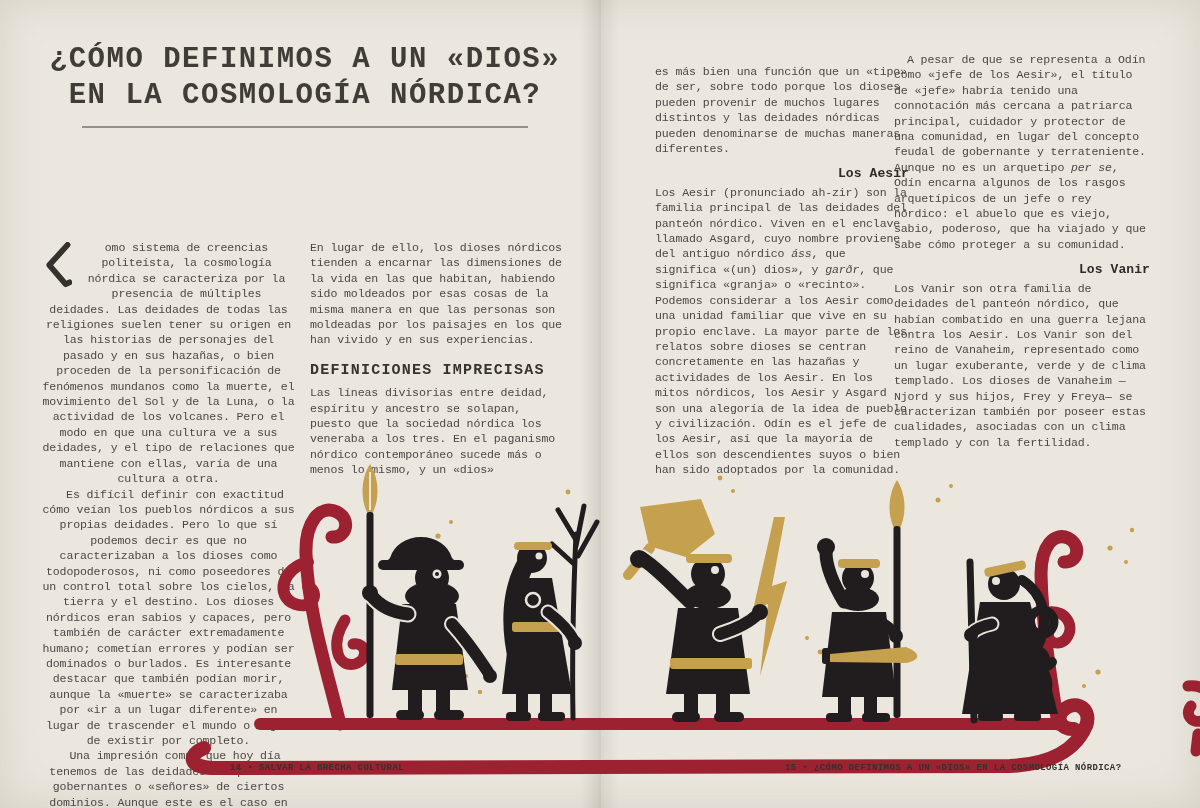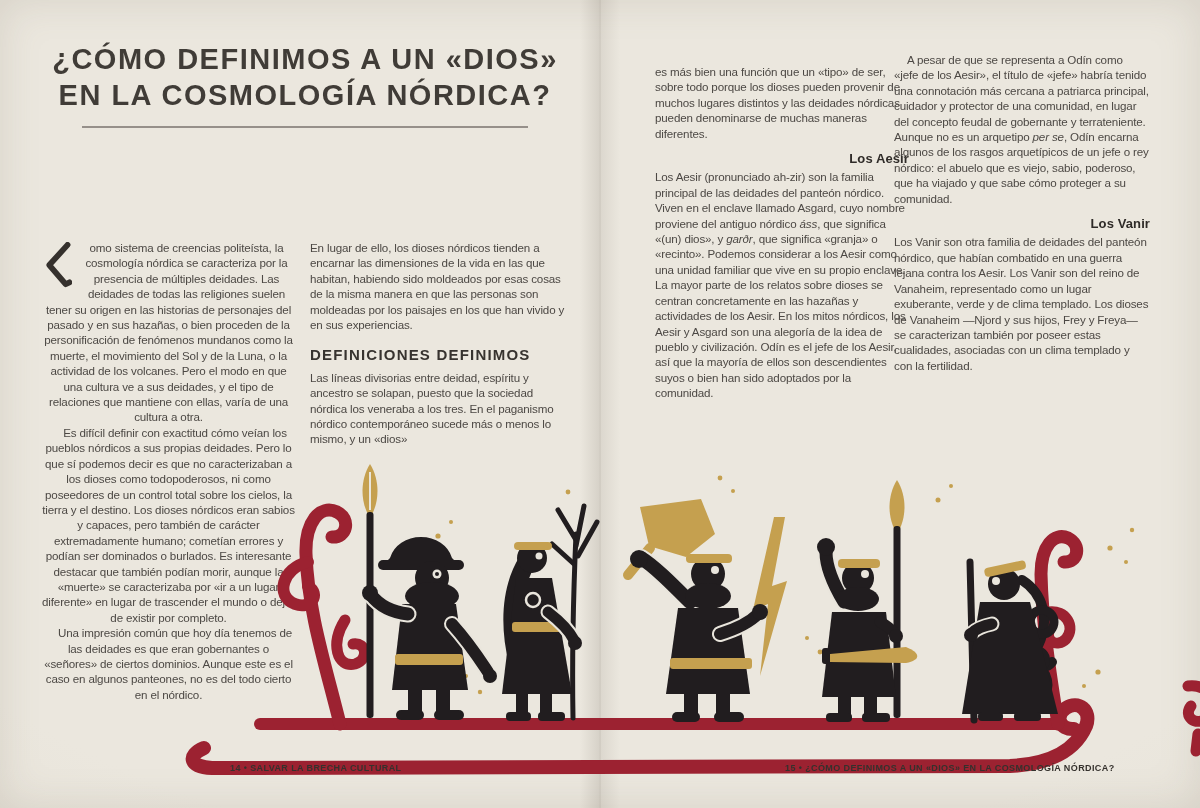--- a/index.html
+++ b/index.html
@@ -2,21 +2,21 @@
 <html lang="es"><head>
 <meta charset="utf-8">
 <style>
   html,body{margin:0;padding:0;}
   body{width:1200px;height:808px;overflow:hidden;
        font-family:"Liberation Sans",sans-serif;
        background:#b8b2a6;}
   .spread{position:relative;width:1200px;height:808px;
           background:
             radial-gradient(ellipse 1400px 900px at 50% 40%, #ebe7de 60%, #e2ddd2 100%);
-          box-shadow:inset 0 0 40px rgba(120,110,95,.18);}
+          box-shadow:inset 0 0 40px rgba(120,110,95,.18);font-family:Liberation Mono, monospace;}
   .gutter{position:absolute;left:580px;top:0;width:40px;height:808px;
           background:linear-gradient(90deg,rgba(90,80,68,0) 0%,rgba(90,80,68,.14) 48%,rgba(90,80,68,.22) 50%,rgba(90,80,68,.10) 53%,rgba(90,80,68,0) 100%);}
   
   .title-block{position:absolute;left:38px;top:42px;width:534px;text-align:center;
                color:#403c37;font-weight:700;font-size:29px;line-height:1.24;
                letter-spacing:1.5px;}
   .title-rule{width:446px;margin:12px auto 0;border-top:2px solid #96908a;}
   .intro{position:absolute;left:58px;top:150px;width:496px;text-align:center;
          font-weight:700;font-size:14px;line-height:1.46;letter-spacing:-.1px;color:#46423d;}
   .col{position:absolute;font-size:11.6px;line-height:15.4px;color:#4c4844;
@@ -58,21 +58,21 @@
       <svg class="dropcap" viewBox="0 0 30 50" aria-hidden="true">
         <path d="M 26 3 L 7 24 L 24 44 L 28 42" fill="none" stroke="#35312d" stroke-width="6" stroke-linecap="round" stroke-linejoin="round"></path>
       </svg><span class="sr">C</span><span>omo sistema de creencias politeísta, la cosmología nórdica se caracteriza por la presencia de múltiples deidades. Las deidades de todas las religiones suelen tener su origen en las historias de personajes del pasado y en sus hazañas, o bien proceden de la personificación de fenómenos mundanos como la muerte, el movimiento del Sol y de la Luna, o la actividad de los volcanes. Pero el modo en que una cultura ve a sus deidades, y el tipo de relaciones que mantiene con ellas, varía de una cultura a otra.</span>
     </p>
     <p class="indent">Es difícil definir con exactitud cómo veían los pueblos nórdicos a sus propias deidades. Pero lo que sí podemos decir es que no caracterizaban a los dioses como todopoderosos, ni como poseedores de un control total sobre los cielos, la tierra y el destino. Los dioses nórdicos eran sabios y capaces, pero también de carácter extremadamente humano; cometían errores y podían ser dominados o burlados. Es interesante destacar que también podían morir, aunque la «muerte» se caracterizaba por «ir a un lugar diferente» en lugar de trascender el mundo o dejar de existir por completo.</p>
     <p class="indent">Una impresión común que hoy día tenemos de las deidades es que eran gobernantes o «señores» de ciertos dominios. Aunque este es el caso en algunos panteones, no es del todo cierto en el nórdico.</p>
   </div>
 
   <div class="col lcol2">
     <p>En lugar de ello, los dioses nórdicos tienden a encarnar las dimensiones de la vida en las que habitan, habiendo sido moldeados por esas cosas de la misma manera en que las personas son moldeadas por los paisajes en los que han vivido y en sus experiencias.</p>
-    <div class="rune-heading">DEFINICIONES DEFINIMOS</div>
+    <div class="rune-heading">DEFINICIONES IMPRECISAS</div>
     <p>Las líneas divisorias entre deidad, espíritu y ancestro se solapan, puesto que la sociedad nórdica los veneraba a los tres. En el paganismo nórdico contemporáneo sucede más o menos lo mismo, y un «dios»</p>
   </div>
 
   <div class="col rcol1">
     <p>es más bien una función que un «tipo» de ser, sobre todo porque los dioses pueden provenir de muchos lugares distintos y las deidades nórdicas pueden denominarse de muchas maneras diferentes.</p>
     <div class="sub-heading">Los Aesir</div>
     <p>
       <span>Los Aesir (pronunciado ah-zir) son la familia principal de las deidades del panteón nórdico. Viven en el enclave llamado Asgard, cuyo nombre proviene del antiguo nórdico </span><span class="it">áss</span><span>, que significa «(un) dios», y </span><span class="it">garðr</span><span>, que significa «granja» o «recinto». Podemos considerar a los Aesir como una unidad familiar que vive en su propio enclave. La mayor parte de los relatos sobre dioses se centran concretamente en las hazañas y actividades de los Aesir. En los mitos nórdicos, los Aesir y Asgard son una alegoría de la idea de pueblo y civilización. Odín es el jefe de los Aesir, así que la mayoría de ellos son descendientes suyos o bien han sido adoptados por la comunidad.</span>
     </p>
   </div>

